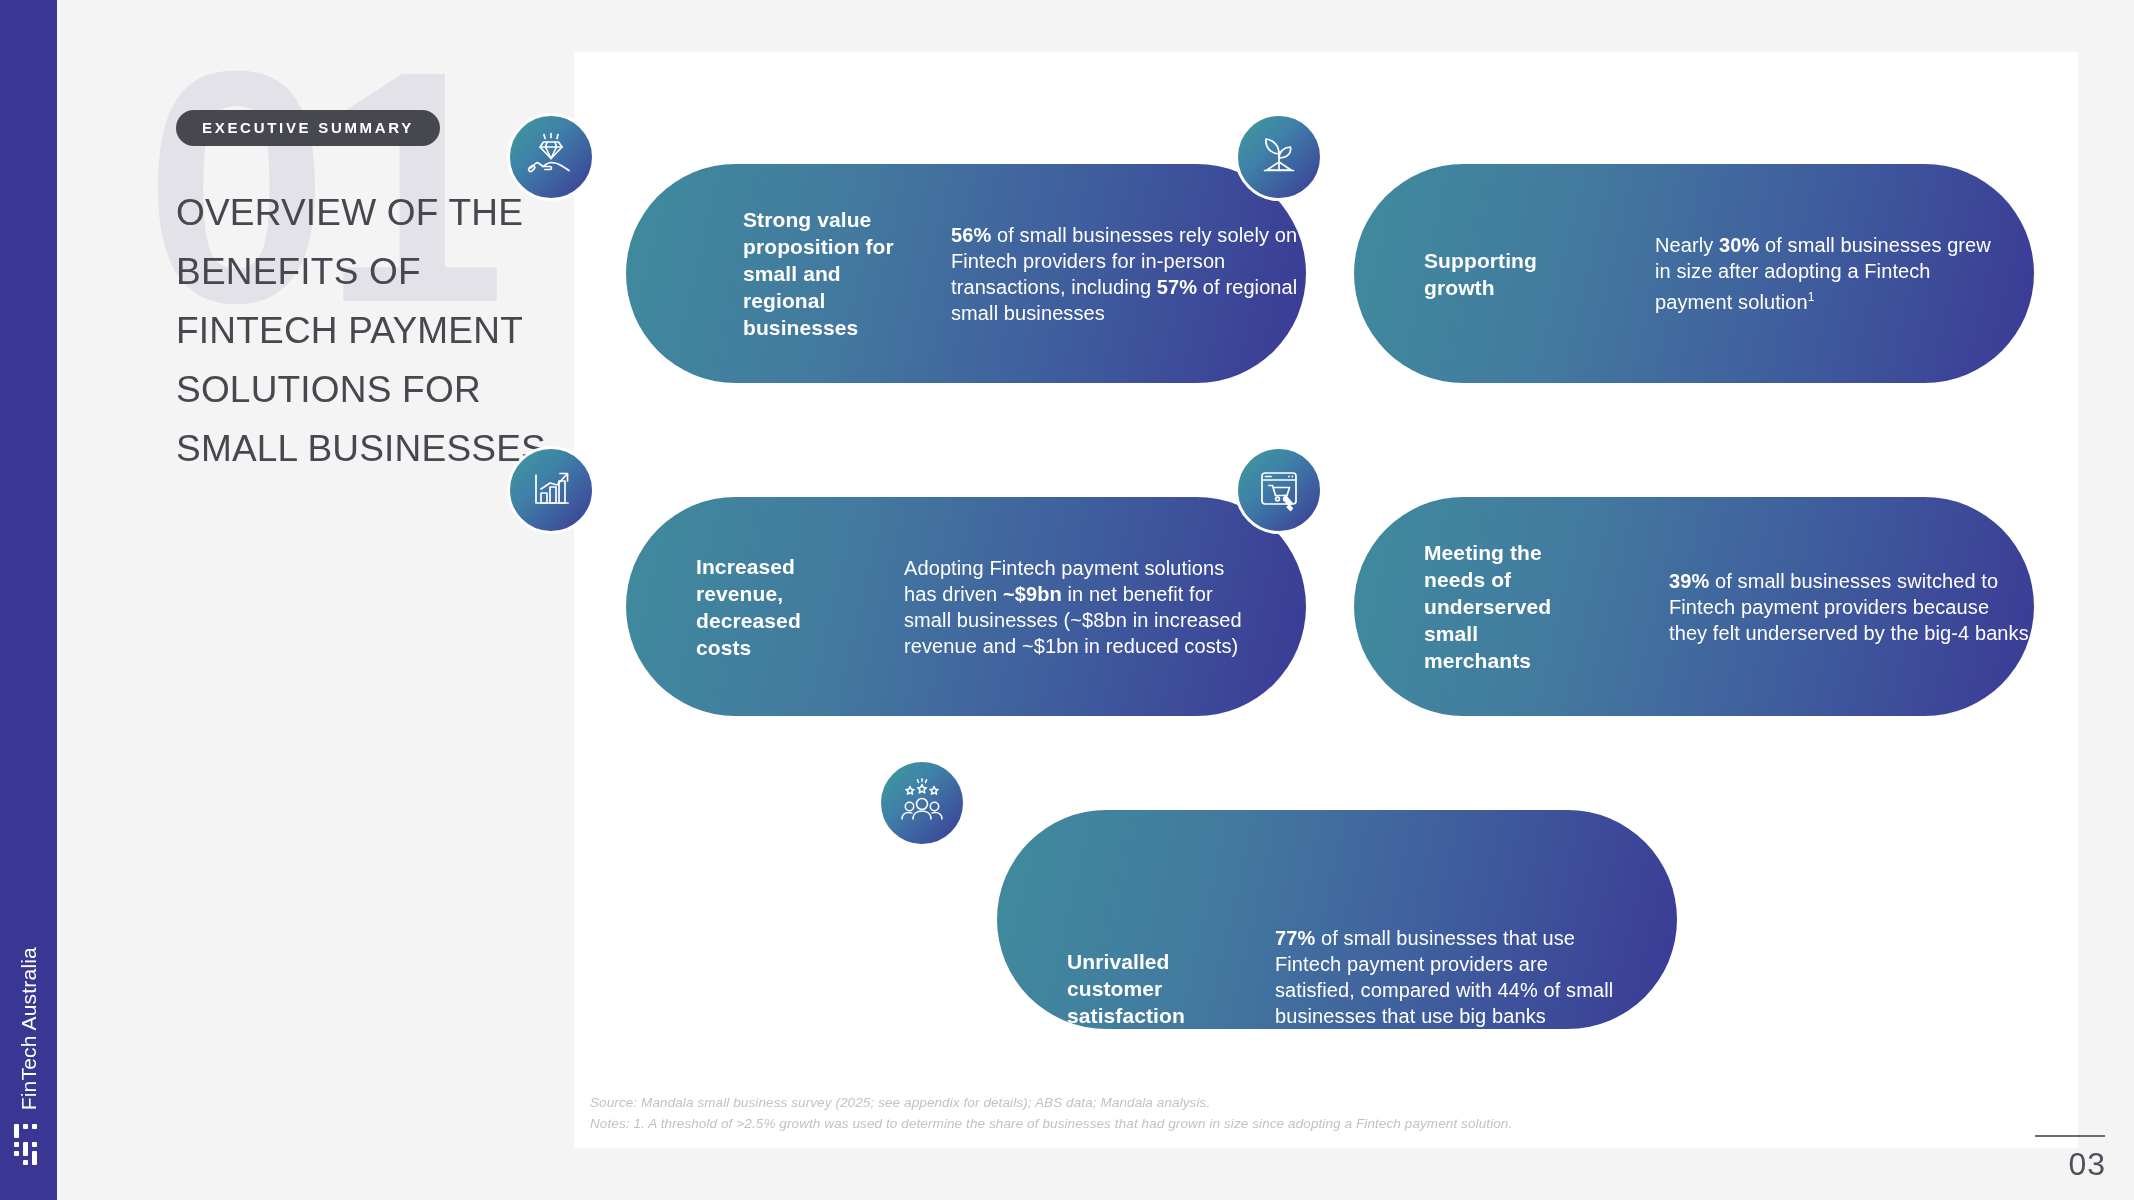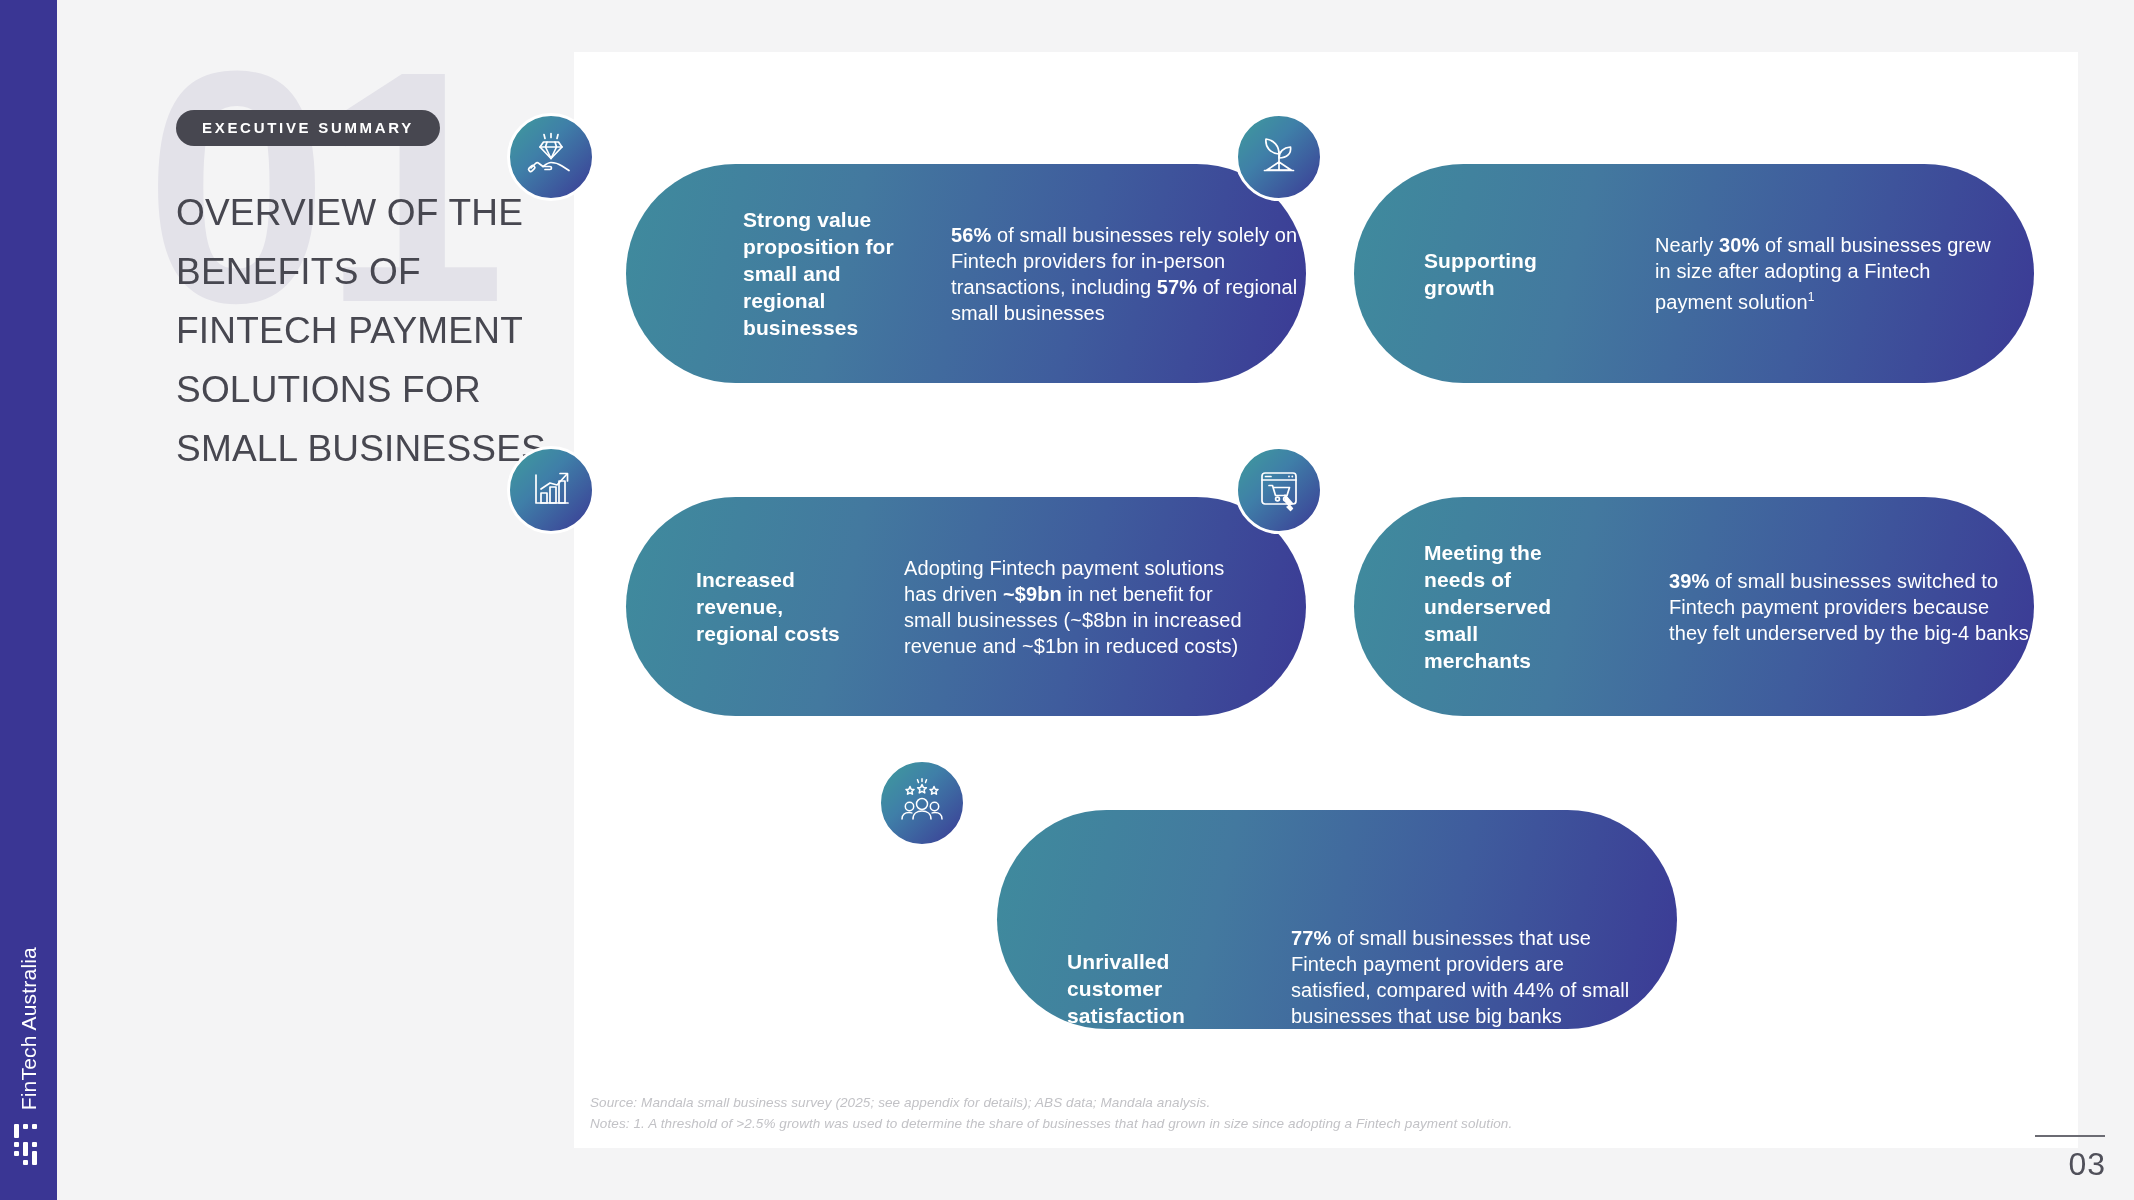--- a/index.html
+++ b/index.html
@@ -240,21 +240,21 @@
       <svg width="50" height="50" viewBox="0 0 50 50" fill="none" stroke="#ffffff" stroke-width="1.7" stroke-linecap="round" stroke-linejoin="round">
         <path d="M10 10 L10 38 L42 38"></path>
         <rect x="15" y="28" width="6" height="10"></rect>
         <rect x="24" y="22" width="6" height="16"></rect>
         <rect x="33" y="16" width="6" height="22"></rect>
         <path d="M15 24 L24 18 L31 20 L41 9"></path>
         <path d="M34 8.5 L41.5 8.5 L41.5 16"></path>
       </svg>
     </div>
     <div class="card" style="left:52px; top:445px; width:680px; height:219px; padding:0 0 0 70px;">
-      <div class="card-heading" style="width:150px; flex:0 0 150px;">Increased revenue, regional costs</div>
+      <div class="card-heading" style="width:150px; flex:0 0 150px;">Increased revenue, decreased costs</div>
       <div class="card-body" style="margin-left:58px; width:358px;">
         Adopting Fintech payment solutions has driven <b>~$9bn</b> in net benefit for small businesses (~$8bn in increased revenue and ~$1bn in reduced costs)
       </div>
     </div>
 
     <div class="icon-badge" style="left:661px; top:394px;">
       <svg width="50" height="50" viewBox="0 0 50 50" fill="none" stroke="#ffffff" stroke-width="1.7" stroke-linecap="round" stroke-linejoin="round">
         <rect x="8" y="8" width="34" height="31" rx="3"></rect>
         <path d="M8 15 L42 15"></path>
         <path d="M11.5 11.5 L17 11.5"></path>
@@ -282,21 +282,21 @@
         <circle cx="25" cy="26" r="5.5"></circle>
         <path d="M16 41 C16 35.8 20 33 25 33 C30 33 34 35.8 34 41"></path>
         <circle cx="12.5" cy="28.5" r="4.2"></circle>
         <path d="M5 41 C5 36.8 8 34.5 12 34.5 C13 34.5 13.9 34.6 14.8 34.9"></path>
         <circle cx="37.5" cy="28.5" r="4.2"></circle>
         <path d="M45 41 C45 36.8 42 34.5 38 34.5 C37 34.5 36.1 34.6 35.2 34.9"></path>
       </svg>
     </div>
     <div class="card" style="left:423px; top:758px; width:680px; height:219px; padding:0 0 0 70px;align-items:flex-end;">
       <div class="card-heading" style="width:150px; flex:0 0 150px;">Unrivalled customer satisfaction</div>
-      <div class="card-body" style="margin-left:74px; width:340px;">
+      <div class="card-body" style="margin-left:58px; width:340px;">
         <b>77%</b> of small businesses that use Fintech payment providers are satisfied, compared with 44% of small businesses that use big banks
       </div>
     </div>
 
   </div>
 
   <div class="footnotes">
     <div>Source: Mandala small business survey (2025; see appendix for details); ABS data; Mandala analysis.</div>
     <div>Notes: 1. A threshold of &gt;2.5% growth was used to determine the share of businesses that had grown in size since adopting a Fintech payment solution.</div>
   </div>

